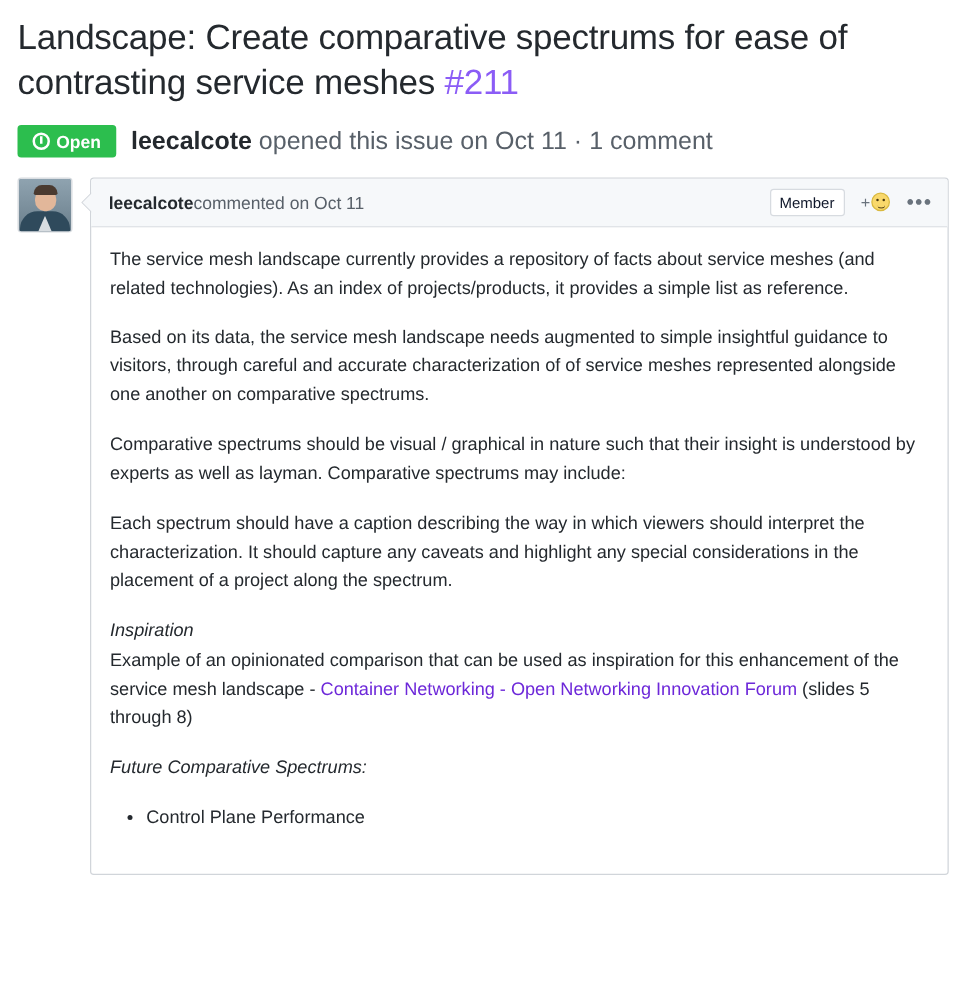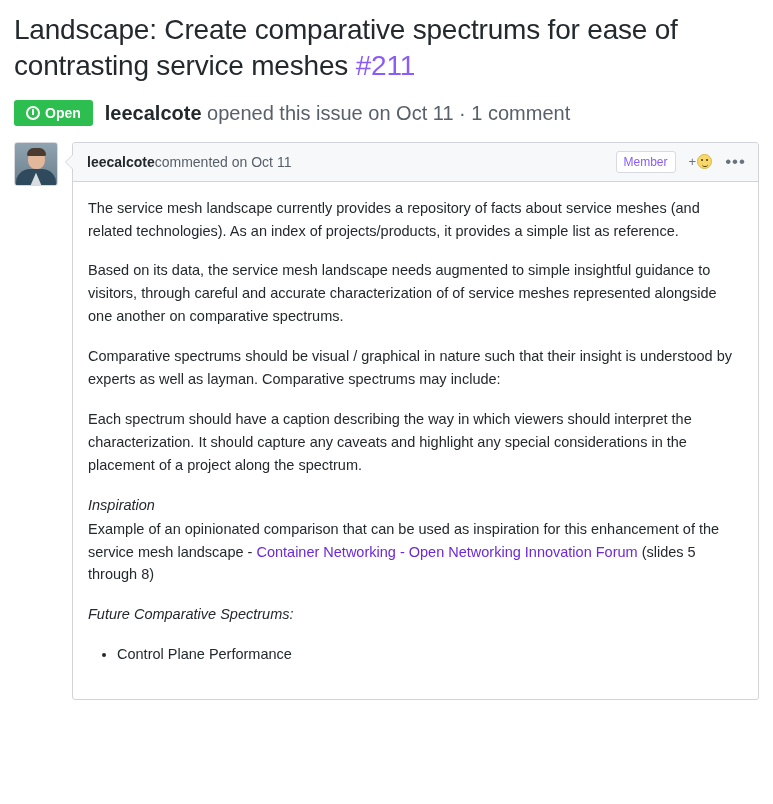--- a/index.html
+++ b/index.html
@@ -176,21 +176,21 @@
     height: 20px;
   }
   .comment-header .author {
     color: #24292e;
     font-weight: 600;
   }
   .header-spacer { flex: 1 1 auto; }
   .member-badge {
     border: 1px solid #d7dbe0;
     border-radius: 3px;
-    color: #8b5cf6;
+    color: #0f172a;
     font-size: 12px;
     padding: 2px 7px;
     line-height: 16px;
     background: #fff;
   }
   .reaction-btn {
     margin-left: 13px;
     color: #6a737d;
     font-size: 13px;
     display: inline-flex;

